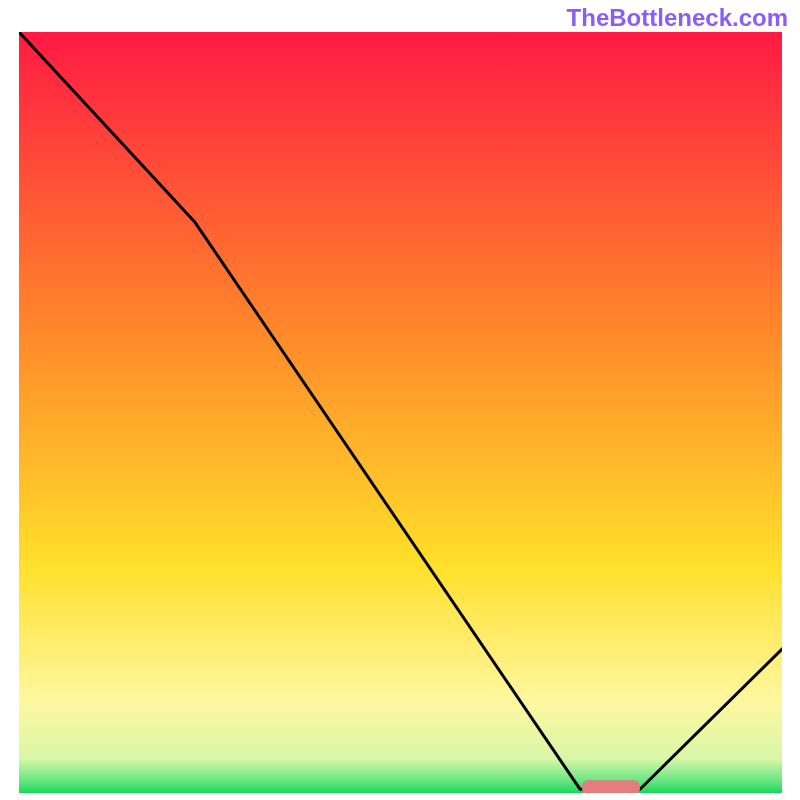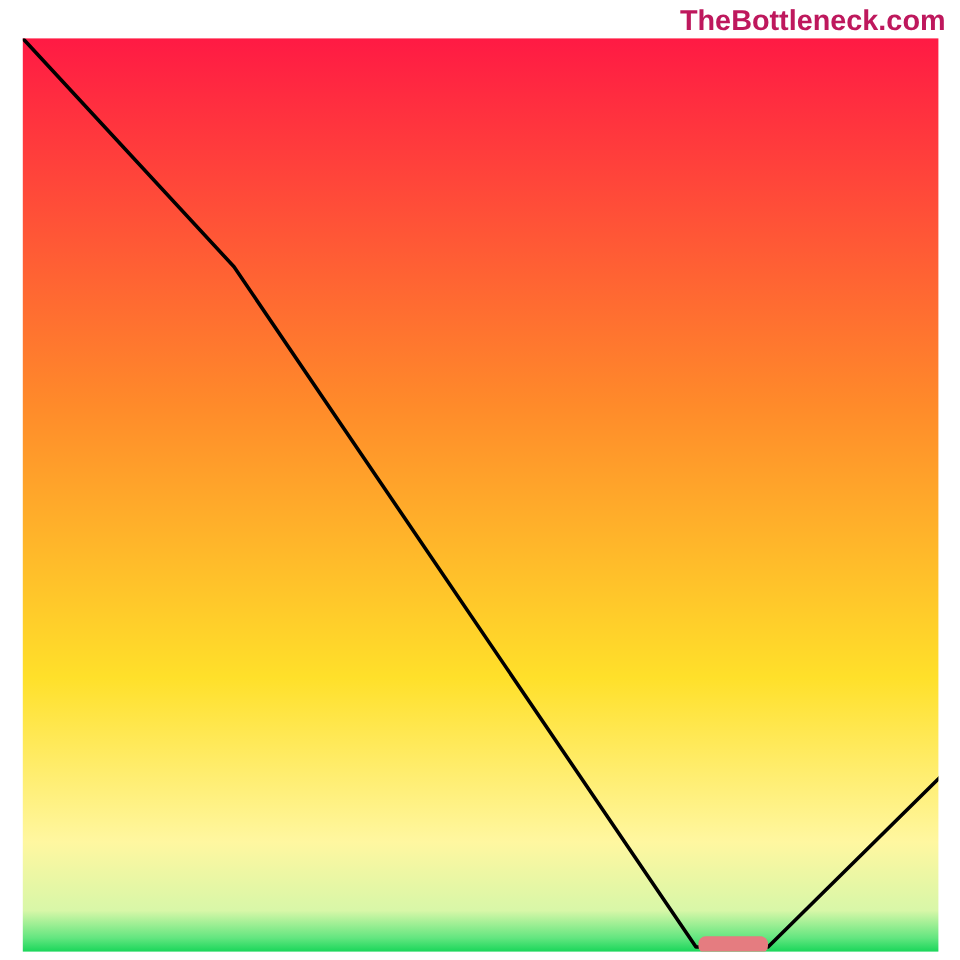--- a/index.html
+++ b/index.html
@@ -15,21 +15,21 @@
     position: relative;
     width: 800px;
     height: 800px;
   }
   .watermark {
     position: absolute;
     top: 4px;
     right: 12px;
     font-size: 24px;
     font-weight: 600;
-    color: #be185d;
+    color: #8b5cf6;
     user-select: none;
     z-index: 3;
   }
   svg.chart {
     position: absolute;
     top: 0;
     left: 0;
     width: 800px;
     height: 800px;
     display: block;

